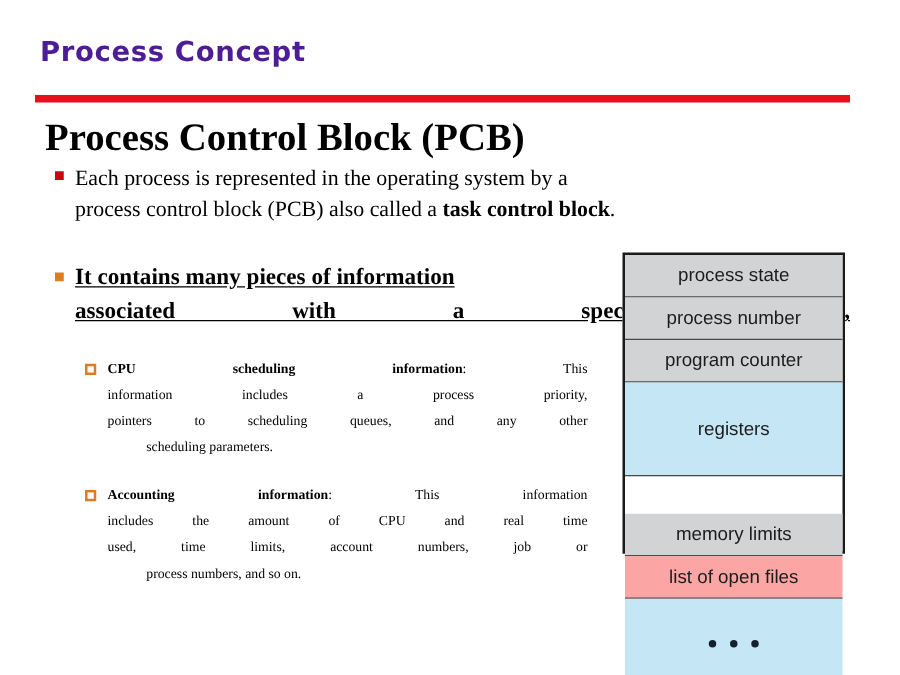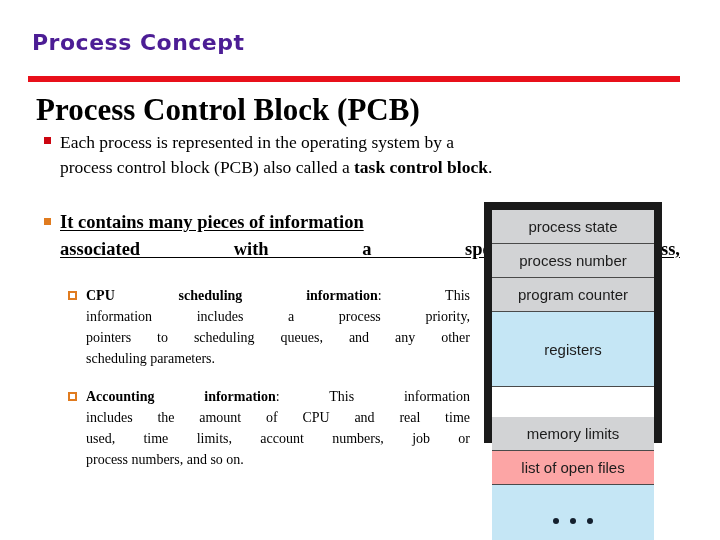--- a/index.html
+++ b/index.html
@@ -117,39 +117,39 @@
   
   #sub-list {
     margin-top: 22px;
     margin-left: 24px;
     width: 412px;
   }
   .sub-row { display: flex; align-items: flex-start; }
   .sub-row + .sub-row { margin-top: 17px; }
   .sub-row .bullet-marker { width: 28px; padding-top: 6px; }
   .sub-row .bullet-text {
-    font-size: 14px;
+    font-size: 11px;
     line-height: 21px;
     text-align: justify;
   }
-  .sub-row .bullet-text .last-line { text-align: left; }
+  .sub-row .bullet-text .last-line { text-align: left; margin-left: 31px; }
   .sub-row .bullet-text .spread {
     display: block;
     text-align: justify;
     text-align-last: justify;
   }
 
   
   #pcb-diagram {
     position: absolute;
-    left: 484px;
+    left: 498px;
     top: 202px;
     width: 178px;
     height: 241px;
-    border: 8px solid #0ea5e9;
+    border: 2px solid #0ea5e9;
     box-sizing: border-box;
     background: #ffffff;
   }
   .pcb-row {
     box-sizing: border-box;
     border-bottom: 1px solid #4a4a4a;
     display: flex;
     align-items: center;
     justify-content: center;
     font-family: "Liberation Sans", sans-serif;

